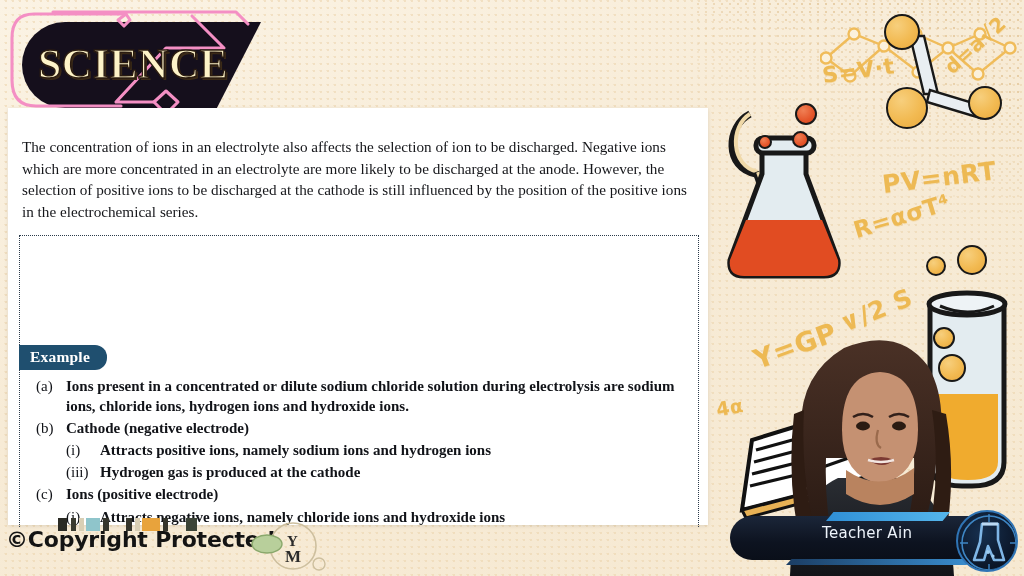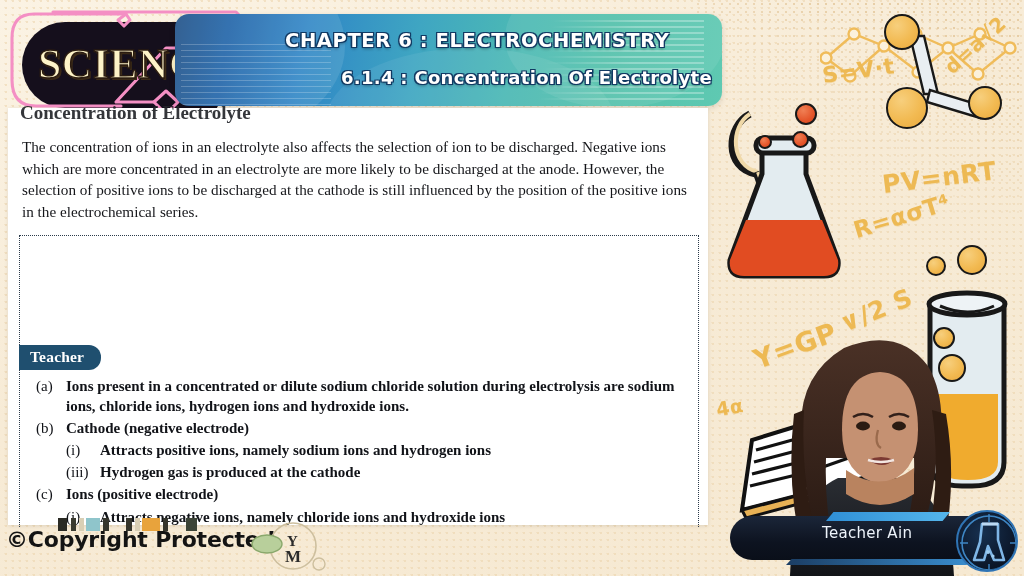--- a/index.html
+++ b/index.html
@@ -325,38 +325,28 @@
     <svg width="300" height="112" style="position:absolute;left:0;top:0;">
       <path class="neon" d="M120 8 L28 8 Q6 8 6 32 L6 74 Q6 100 30 100 L115 100"></path>
       <path class="neon" d="M120 8 L124 14 L118 20 L112 14 Z" fill="#f48fc4" stroke="none"></path>
       <path class="neon" d="M47 6 L230 6 L242 18"></path>
       <path class="neon" d="M186 10 L218 42 L160 42 L110 96 L148 96"></path>
       <path class="neon" d="M148 96 L160 108 L172 96 L160 85 Z" fill="none"></path>
     </svg>
     <div id="science-word">SCIENCE</div>
   </div>
 
-  <div id="header-banner">
-    <div class="banner-wave" style="left:-60px;top:-58px;width:230px;height:180px;"></div>
-    <div class="banner-wave" style="left:150px;top:34px;width:290px;height:150px;background:rgba(255,255,255,.07);"></div>
-    <div class="banner-wave" style="left:330px;top:-46px;width:220px;height:140px;background:rgba(255,255,255,.08);"></div>
-    <div class="banner-lines"></div>
-    <div class="banner-lines2"></div>
-    <div class="banner-text" id="chapter-title">CHAPTER 6 : ELECTROCHEMISTRY</div>
-    <div class="banner-text" id="section-title">6.1.4 : Concentration Of Electrolyte</div>
-  </div>
 
   <div id="content-panel">
 
-    <div id="hidden-heading">Concentration of Electrolyte</div>
 
     <p id="intro-para">The concentration of ions in an electrolyte also affects the selection of ion to be discharged. Negative ions which are more concentrated in an electrolyte are more likely to be discharged at the anode. However, the selection of positive ions to be discharged at the cathode is still influenced by the position of the positive ions in the electrochemical series.</p>
 
     <div id="example-box"></div>
-    <div id="example-tab">Teacher</div>
+    <div id="example-tab">Example</div>
 
     <div id="example-body">
       <div id="example-items">
           <div class="item lvl1">
             <span class="mk">(a)</span>
             <span class="tx">Ions present in a concentrated or dilute sodium chloride solution during electrolysis are sodium ions, chloride ions, hydrogen ions and hydroxide ions.</span>
           </div>
           <div class="item lvl1">
             <span class="mk">(b)</span>
             <span class="tx bold">Cathode (negative electrode)</span>

